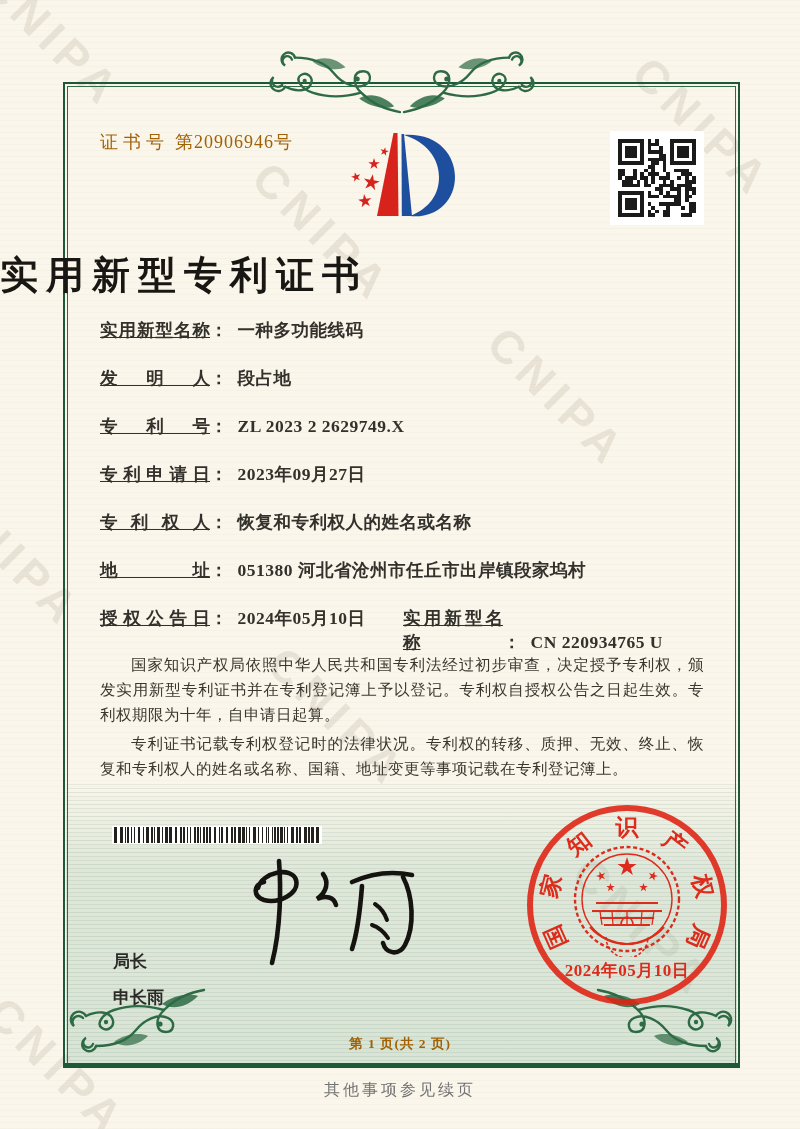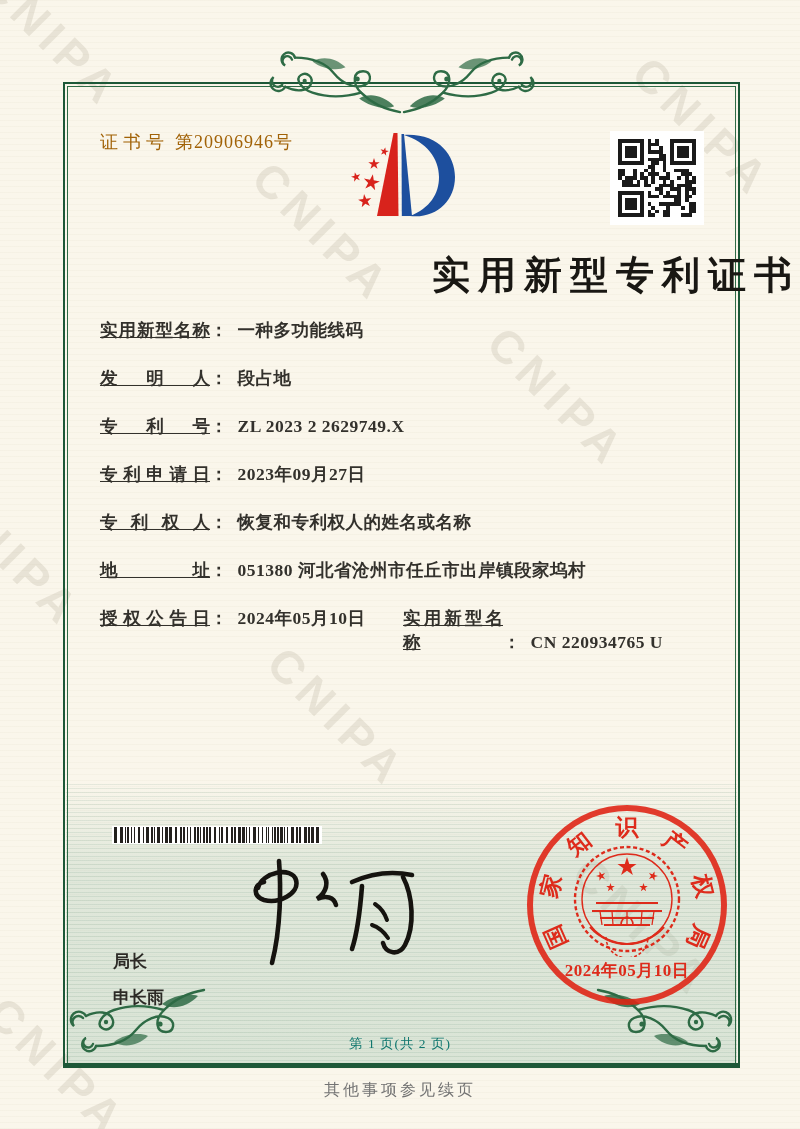--- a/index.html
+++ b/index.html
@@ -51,21 +51,21 @@
     position:absolute; left:100px; top:130px; font-size:18px; color:#a16207; letter-spacing:1px;
   }
   .cert-no .lbl { letter-spacing:5px; margin-right:6px; }
   .logo { position:absolute; left:341px; top:130px; }
   .qr {
     position:absolute; left:610px; top:131px; width:94px; height:94px;
     background:#ffffff; padding:8px;
   }
   .qr svg { display:block; width:78px; height:78px; }
   .doc-title {
-    position:absolute; left:0; width:800px; top:250px; text-align:right;
+    position:absolute; left:0; width:800px; top:250px; text-align:left;
     font-size:38px; font-weight:bold; letter-spacing:8px; color:#191713;
     font-family:"Liberation Serif", serif;
   }
   .fields { position:absolute; left:100px; top:318px; width:620px; }
   .frow { position:relative; height:48px; font-size:17.5px; color:#33312c; }
   .frow .flabel {
     display:inline-block; width:110px; text-align:justify; text-align-last:justify;
     font-weight:600;
     text-decoration:underline;
   }
@@ -98,21 +98,21 @@
     font-family:"Liberation Serif", serif;
   }
   .seal .seal-date {
     position:absolute; left:0; width:100%; top:148px; text-align:center;
     font-size:17px; font-weight:bold; color:#de2414; letter-spacing:0.5px;
   }
   .seal svg.emblem { position:absolute; left:33px; top:30px; }
   
   .page-info {
     position:absolute; left:0; width:800px; top:1035px; text-align:center;
-    font-size:13.5px; font-weight:400; color:#0f766e; z-index:4; letter-spacing:1px;
+    font-size:13.5px; font-weight:700; color:#a16207; z-index:4; letter-spacing:1px;
   }
   .cont-note {
     position:absolute; left:0; width:800px; top:1080px; text-align:center;
     font-size:16px; color:#737373; z-index:4; letter-spacing:3px;
   }
 </style>
 </head>
 <body>
 
 <div class="page">
@@ -367,20 +367,24 @@
         <span class="flabel">地址</span><span class="colon">：</span><span class="fvalue">051380 河北省沧州市任丘市出岸镇段家坞村</span>
       </div>
       <div class="frow">
         <span class="flabel">授权公告日</span><span class="colon">：</span><span class="fvalue">2024年05月10日</span>
         <span class="grant2">
           <span class="flabel">实用新型名称</span><span class="colon">：</span><span class="fvalue">CN 220934765 U</span>
         </span>
       </div>
     </div>
 
+    <div class="paras">
+      <p>国家知识产权局依照中华人民共和国专利法经过初步审查，决定授予专利权，颁发实用新型专利证书并在专利登记簿上予以登记。专利权自授权公告之日起生效。专利权期限为十年，自申请日起算。</p>
+      <p>专利证书记载专利权登记时的法律状况。专利权的转移、质押、无效、终止、恢复和专利权人的姓名或名称、国籍、地址变更等事项记载在专利登记簿上。</p>
+    </div>
 
     <div class="barcode">
       <svg id="barcode-svg" width="206" height="16" viewBox="0 0 206 16" shape-rendering="crispEdges">
           <rect x="0" y="0" width="3" height="16" fill="#23211e"></rect>
           <rect x="6" y="0" width="3" height="16" fill="#23211e"></rect>
           <rect x="11" y="0" width="1" height="16" fill="#23211e"></rect>
           <rect x="13" y="0" width="2" height="16" fill="#23211e"></rect>
           <rect x="17" y="0" width="1" height="16" fill="#23211e"></rect>
           <rect x="20" y="0" width="1" height="16" fill="#23211e"></rect>
           <rect x="24" y="0" width="2" height="16" fill="#23211e"></rect>

